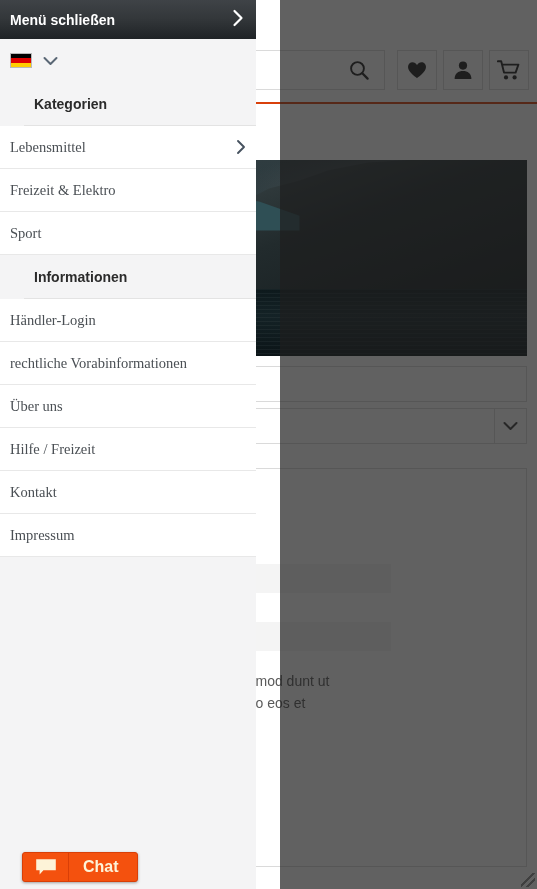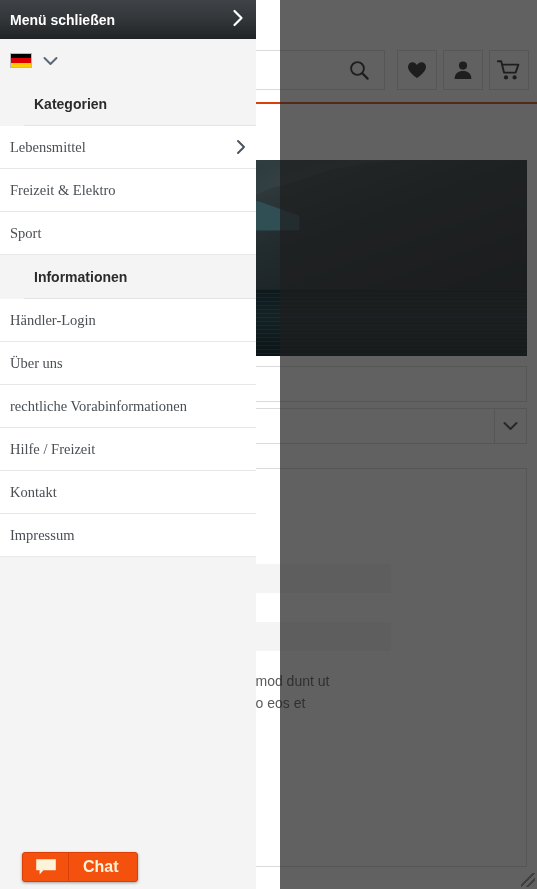--- a/index.html
+++ b/index.html
@@ -476,24 +476,24 @@
 
     </div>
 
     <div class="oc-section-title">Informationen</div>
     <div class="oc-list">
 
       <div class="oc-item">
         <span class="oc-item-label">Händler-Login</span>
       </div>
       <div class="oc-item">
+        <span class="oc-item-label">rechtliche Vorabinformationen</span>
+      </div>
+      <div class="oc-item">
         <span class="oc-item-label">Über uns</span>
-      </div>
-      <div class="oc-item">
-        <span class="oc-item-label">rechtliche Vorabinformationen</span>
       </div>
       <div class="oc-item">
         <span class="oc-item-label">Hilfe / Freizeit</span>
       </div>
       <div class="oc-item">
         <span class="oc-item-label">Kontakt</span>
       </div>
       <div class="oc-item">
         <span class="oc-item-label">Impressum</span>
       </div>

